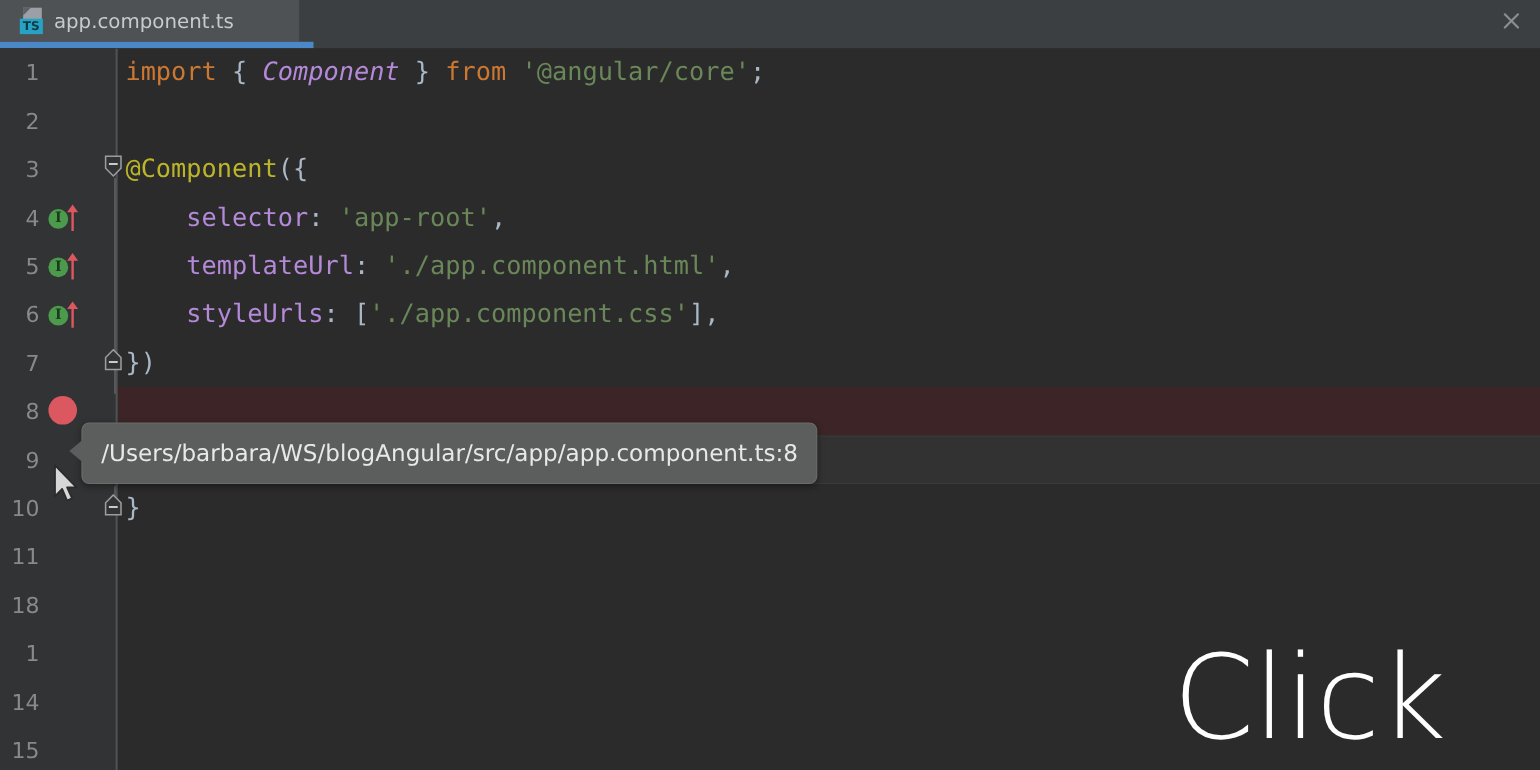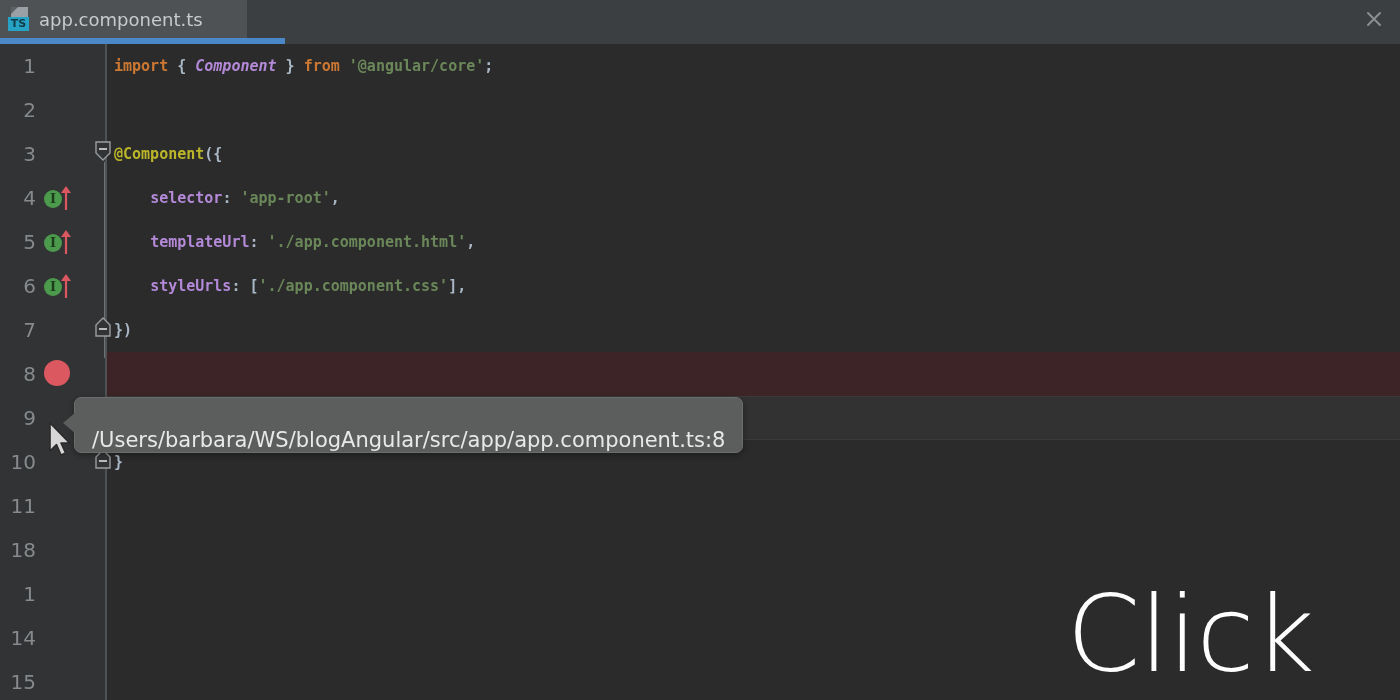--- a/index.html
+++ b/index.html
@@ -20,25 +20,25 @@
 
   
   .tabbar {
     position: absolute; left: 0; top: 0;
     width: 1400px; height: 44px;
     background: #3c3f41;
     overflow: hidden;
   }
   .tab {
     position: absolute; left: 0; top: 0;
-    width: 247px; height: 38px;
+    width: 272px; height: 38px;
     background: #4e5254;
     display: flex; align-items: center;
     box-sizing: border-box;
-    padding-left: 8px;
+    padding-left: 18px;
   }
   .tab-underline {
     position: absolute; left: 0; top: 38px;
     width: 285px; height: 6px;
     background: #4a88c7;
   }
   .ts-icon {
     position: relative;
     width: 22px; height: 26px;
     flex: 0 0 22px;
@@ -107,24 +107,23 @@
     text-align: right;
     line-height: 44px;
     font-family: "DejaVu Sans", sans-serif;
     font-size: 20px;
     color: #868a8c;
   }
   .codetext {
     position: absolute; left: 114px; top: 0;
     height: 44px; line-height: 44px;
     font-family: "DejaVu Sans Mono", monospace;
-    font-size: 15px;
+    font-size: 23px;
     white-space: pre;
     color: #a9b7c6;
-    font-weight: bold;
   }
 
   
   .row-bp-bg {
     position: absolute; left: 107px;
     width: 1293px; height: 44px;
     background: #3d2527;
   }
   .row-caret-bg {
     position: absolute; left: 107px;
@@ -189,27 +188,27 @@
   .caret {
     display: inline-block;
     width: 2px; height: 28px;
     background: #d9d9d9;
     vertical-align: -6px;
     margin-left: 1px;
   }
 
   
   .tooltip {
-    position: absolute; left: 74px; top: 353px;
+    position: absolute; left: 74px; top: 340px;
     height: 56px;
     background: #5b5e5d;
     border: 1px solid #6a6d6c;
     border-radius: 7px;
     box-sizing: border-box;
-    display: flex; align-items: flex-end;
+    display: flex; align-items: center;
     padding: 0 17px;
     box-shadow: 0 2px 6px rgba(0,0,0,0.35);
     z-index: 40;
   }
   .tooltip-text {
     font-family: "DejaVu Sans", sans-serif;
     font-size: 21px;
     color: #e8e8e8;
     white-space: nowrap;
   }

